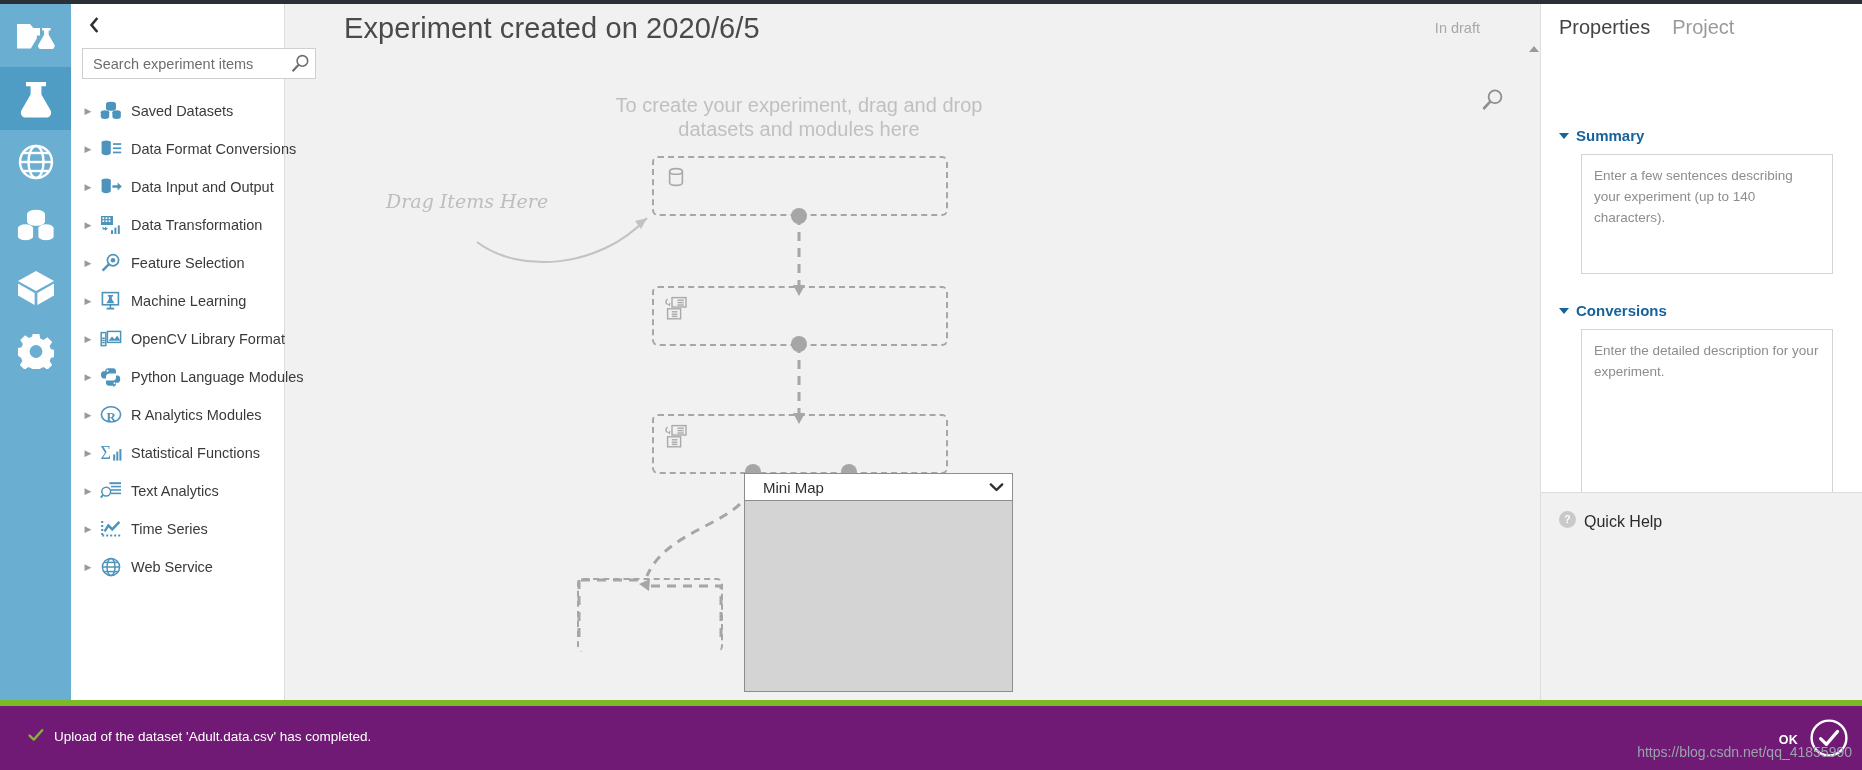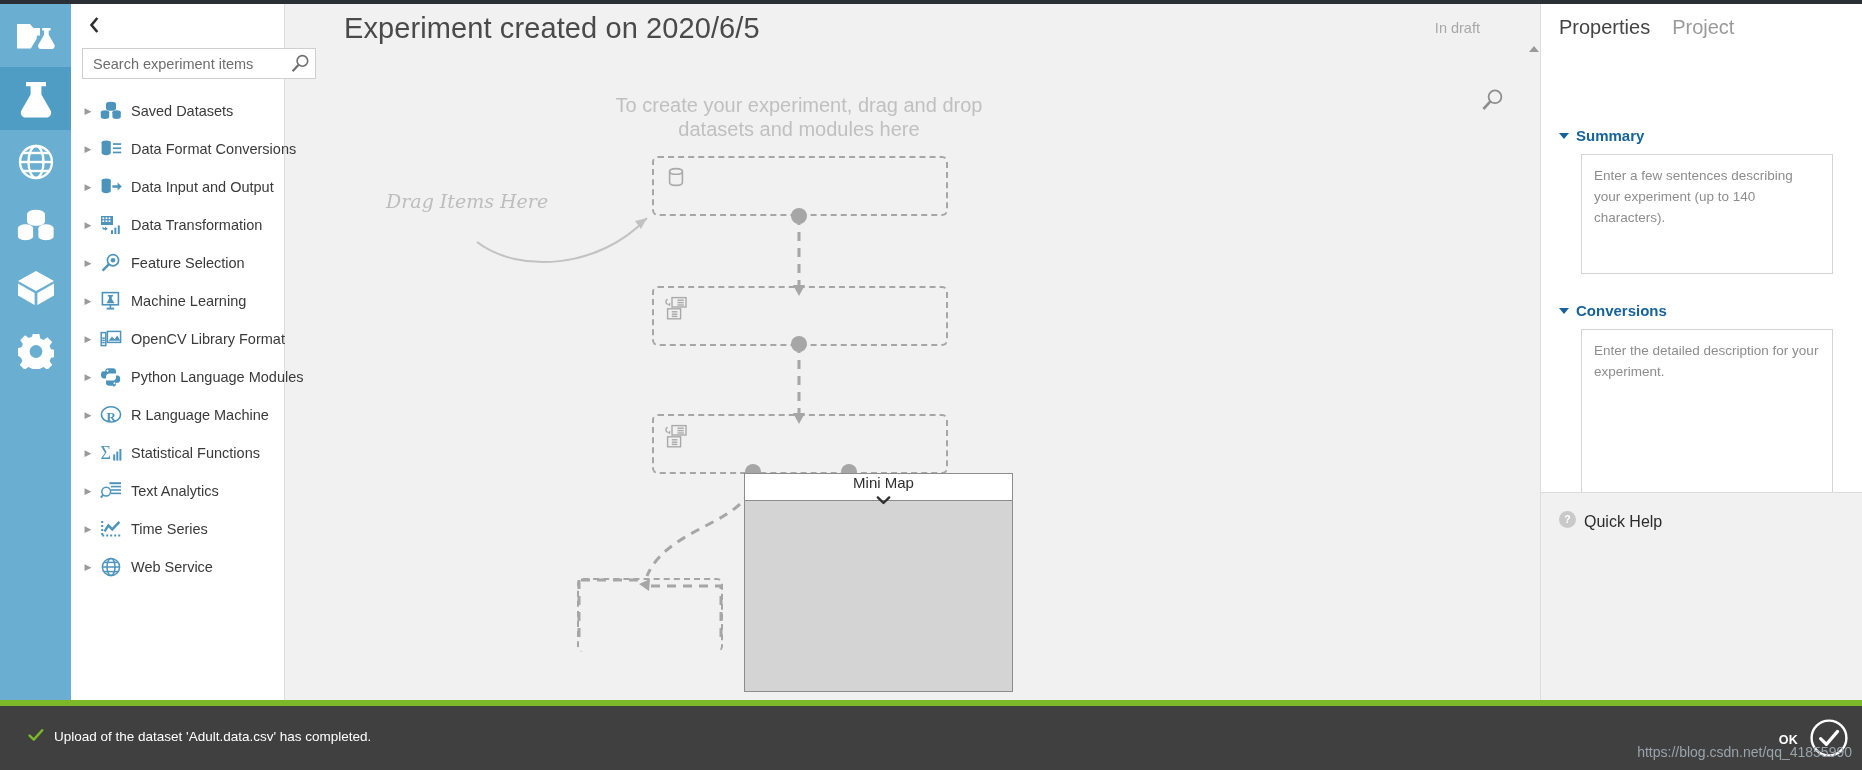--- a/index.html
+++ b/index.html
@@ -120,21 +120,20 @@
 
   
   .minimap {
     position:absolute; left:415px; top:469px; width:269px; height:219px;
     border:1px solid #8d8d8d; background:#d4d4d4;
   }
   .minimap-head {
     height:27px; background:#fff; border-bottom:1px solid #8d8d8d;
     display:flex; align-items:center; justify-content:space-between;
     padding: 0 8px 0 18px;
-    flex-direction: column;
   }
   .minimap-head .mm-label { font-size:15px; color:#2f2f2f; }
   .minimap-body { height: 190px; background:#d4d4d4; }
 
   
   .props {
     position:absolute; left:1540px; top:4px; width:322px; height:696px;
     background:#fff; border-left:1px solid #dddddd;
   }
   .props-tabs { position:absolute; left:18px; top:12px; display:flex; gap:22px; align-items:baseline; }
@@ -160,21 +159,21 @@
     position:absolute; left:0; bottom:0; width:322px; height:208px;
     background:#f1f1f1; border-top:1px solid #dcdcdc;
   }
   .qh-inner { display:flex; align-items:center; gap:8px; padding:18px 0 0 18px; }
   .qh-label { font-size:16px; color:#2b2b2b; }
 
   
   .green-bar { position:absolute; left:0; top:700px; width:1862px; height:6px; background:#7cb928; z-index:20;}
   .notif {
     position:absolute; left:0; top:706px; width:1862px; height:64px;
-    background:#404040; z-index:20;
+    background:#701a75; z-index:20;
   }
   .notif-msg {
     position:absolute; left:28px; top:22px;
     display:flex; align-items:center; gap:10px;
     font-size:13.5px; color:#ffffff;
   }
   .notif-ok {
     position:absolute; right:14px; top:13px;
     display:flex; align-items:center; gap:12px;
     cursor:pointer;
@@ -389,21 +388,21 @@
       </div>
 
       <div class="tree-item">
         <span class="twisty">▶</span>
         <span class="tree-icon">
           <svg width="22" height="20" viewBox="0 0 22 20" fill="none" stroke="#4d94bd" stroke-width="1.6">
             <ellipse cx="11" cy="9.4" rx="9.6" ry="7.6"></ellipse>
             <text x="6.4" y="15.6" font-family="Liberation Serif, serif" font-size="13" font-weight="bold" fill="#4d94bd" stroke="none">R</text>
           </svg>
         </span>
-        <span class="tree-label">R Language Machine</span>
+        <span class="tree-label">R Analytics Modules</span>
       </div>
 
       <div class="tree-item">
         <span class="twisty">▶</span>
         <span class="tree-icon">
           <svg width="22" height="20" viewBox="0 0 22 20" fill="#4d94bd">
             <text x="0.4" y="16" font-family="Liberation Serif, serif" font-size="18" fill="#4d94bd">Σ</text>
             <rect x="13.2" y="11.4" width="2" height="6.2"></rect>
             <rect x="16.3" y="8.6" width="2" height="9"></rect>
             <rect x="19.4" y="6" width="2" height="11.6"></rect>

